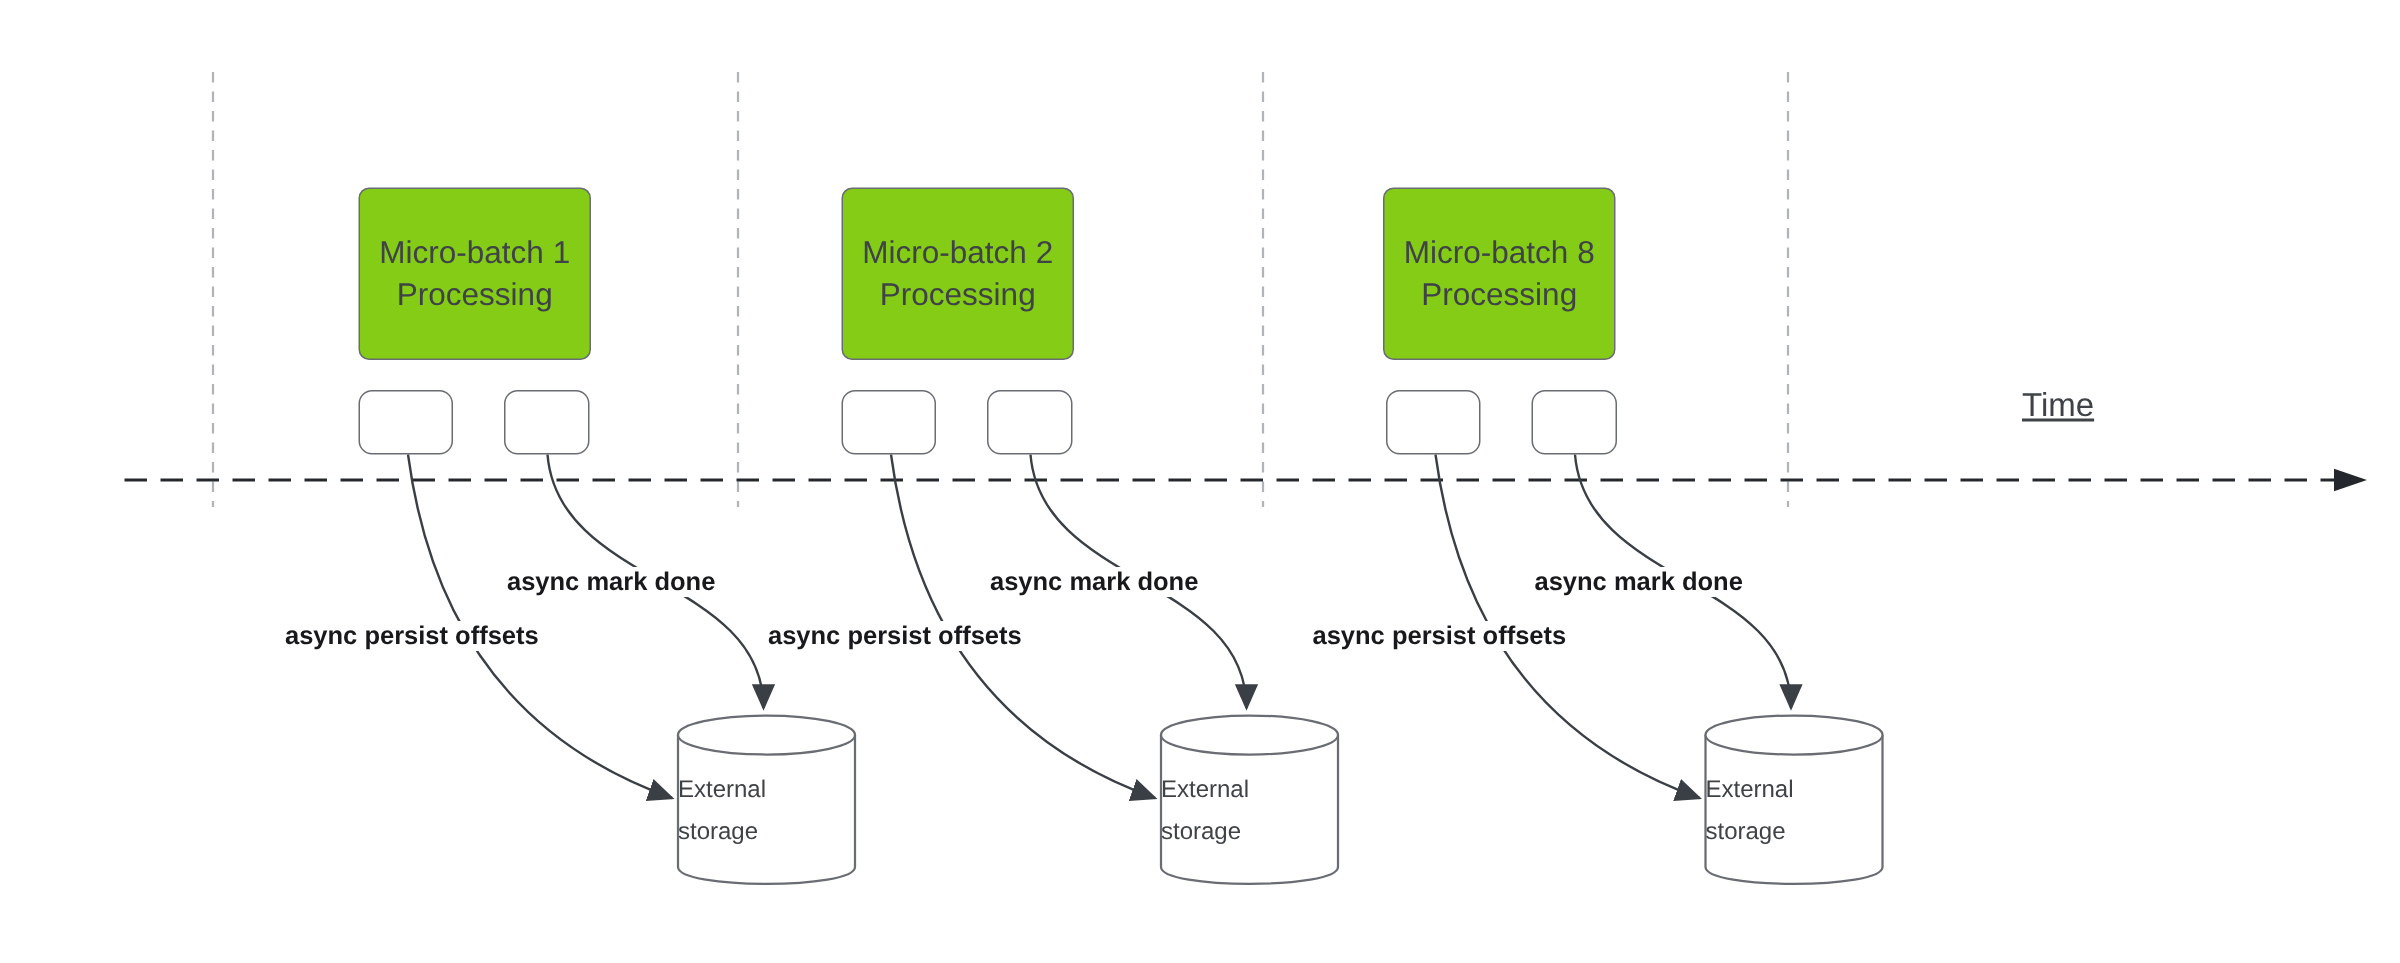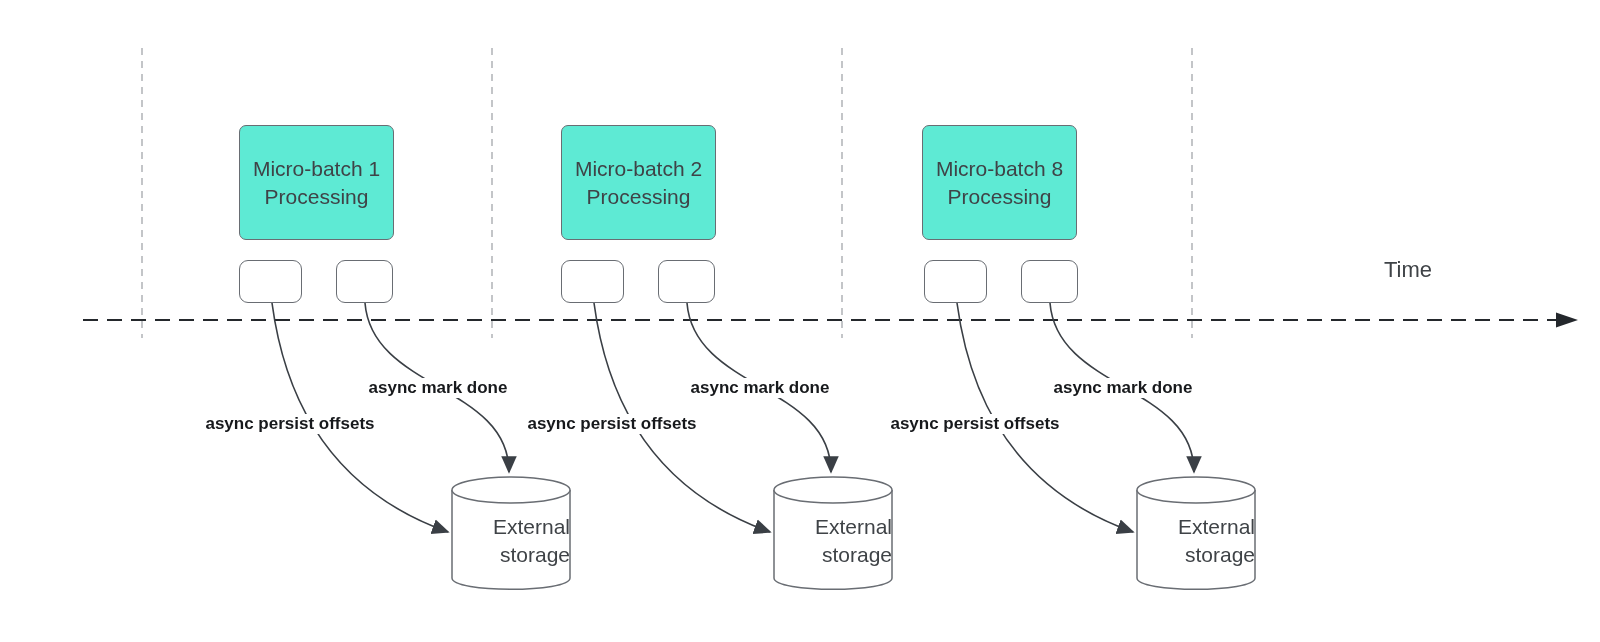--- a/index.html
+++ b/index.html
@@ -9,58 +9,58 @@
     background:#ffffff;
     overflow:hidden;
     font-family:"Liberation Sans", sans-serif;
   }
   .layer{position:absolute;left:0;top:0;}
   .mb-box{
     position:absolute;
     width:153px;height:113px;
     border:1.4px solid #696d73;
     border-radius:7px;
-    background:#5eead4;
+    background:#84cc16;
     display:flex;flex-direction:column;
     align-items:center;justify-content:center;
     text-align:center;
     font-size:21px;line-height:28px;color:#3f4347;
     top:125px;
   }
   .task-box{
     position:absolute;
     height:41px;
     border:1.4px solid #696d73;
     border-radius:9px;
     background:#ffffff;
     top:260px;
   }
   .task-box.left{width:61px;}
   .task-box.right{width:55px;}
   .arrow-label{
     position:absolute;
     width:200px;
-    text-align:center;
+    text-align:left;
     font-size:17px;font-weight:bold;
     color:#17191c;
     background:#ffffff;
     line-height:20px;
   }
   .storage-label{
     position:absolute;
     width:118px;top:513px;
-    text-align:right;
-    font-size:21px;line-height:28px;
+    text-align:left;
+    font-size:16px;line-height:28px;
     color:#3f4347;
   }
   .time-label{
     position:absolute;
     left:1348px;top:257px;width:84px;
-    text-align:right;
-    font-size:22px;color:#3f4347;
+    text-align:left;
+    font-size:22px;color:#3f4347;text-decoration:underline;
   }
   .lbl-line{display:block;}
 </style>
 </head>
 <body>
 
 <div class="canvas">
 
   <svg class="layer" width="1600" height="642" viewBox="0 0 1600 642">
     <defs>

